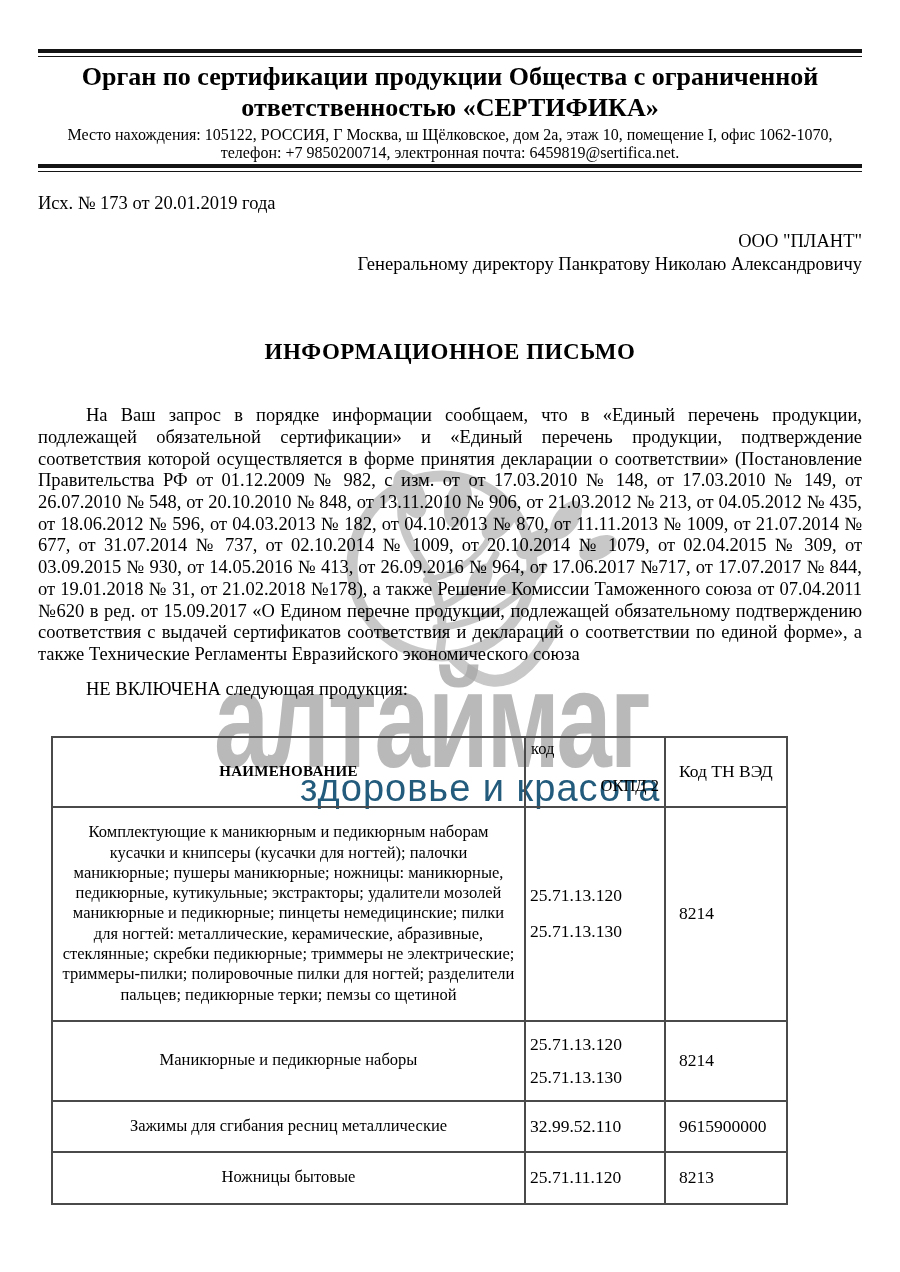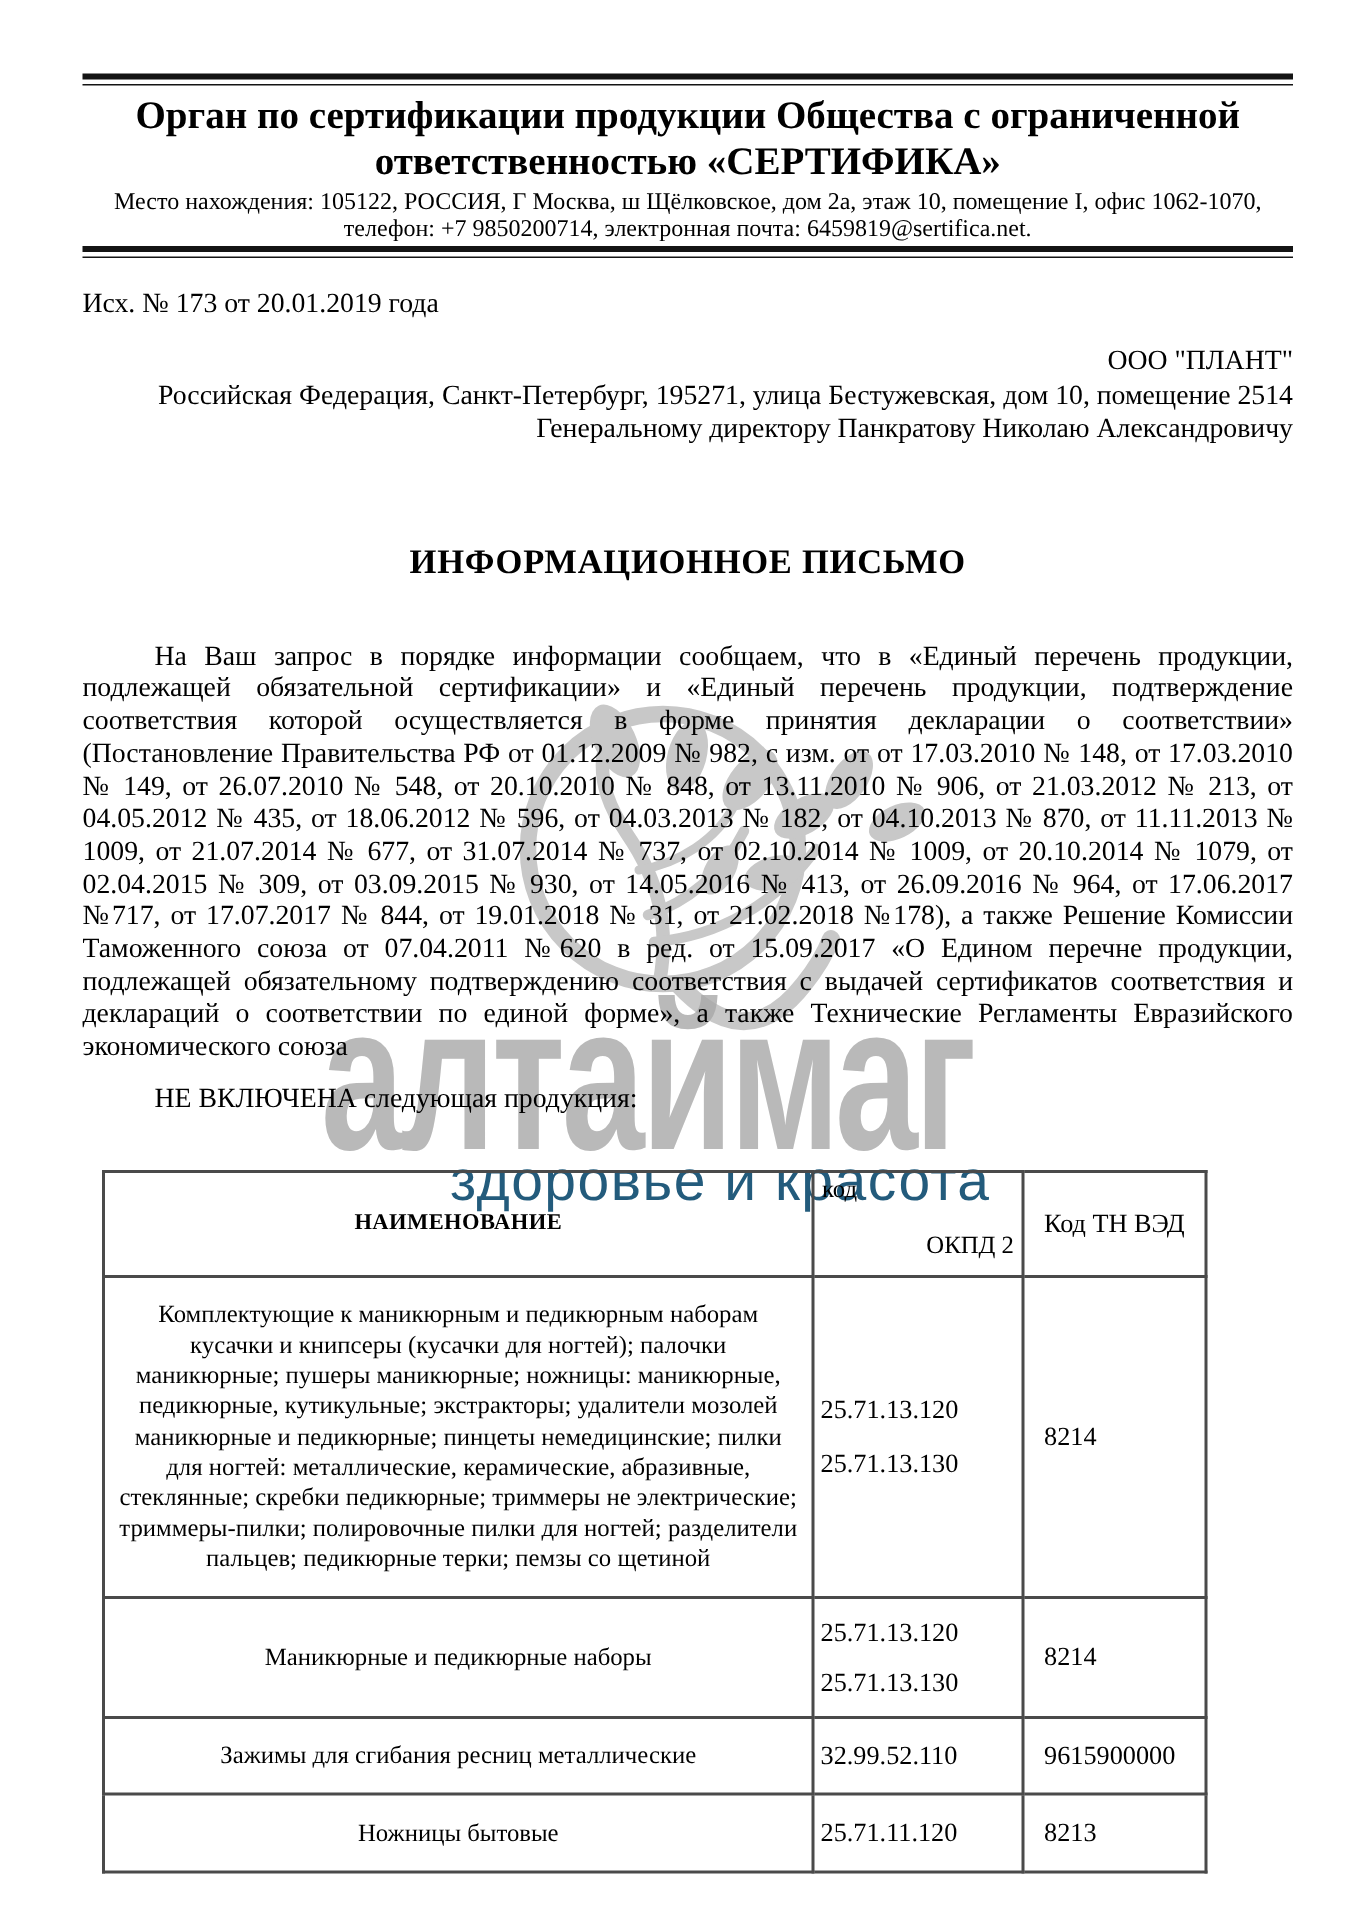--- a/index.html
+++ b/index.html
@@ -21,21 +21,21 @@
     letter-spacing:-3px;color:#a8a8a8;opacity:.8;
     transform:scale(0.72,1);transform-origin:0 0;white-space:nowrap;
   }
   .wm-tagline{
     position:absolute;left:300px;top:768px;
     font-family:"Liberation Sans", sans-serif;
     font-size:38px;line-height:1.1;letter-spacing:1px;
     color:#0c4a6e;opacity:.9;white-space:nowrap;
   }
   
-  .content{position:relative;z-index:1;padding:0 38px 0 55px;font-family:Liberation Serif, serif;}
+  .content{position:relative;z-index:1;padding:0 38px 0 38px;font-family:Liberation Serif, serif;}
   .rule{border-top:4px solid #141414;border-bottom:1px solid #141414;height:3px;}
   .rule-top{margin-top:49px;}
   .rule-bottom{margin-top:3px;}
   .org-name{
     font-size:26px;font-weight:bold;text-align:center;
     line-height:31px;margin:4px 10px 3px;
   }
   .org-line{text-align:center;font-size:16px;line-height:17.6px;}
   .outgoing{font-size:18.5px;margin-top:21px;}
   .recipient{text-align:right;font-size:18.5px;line-height:22.5px;margin-top:16px;}
@@ -103,21 +103,20 @@
 
   <div class="org-line">Место нахождения: 105122, РОССИЯ, Г Москва, ш Щёлковское, дом 2а, этаж 10, помещение I, офис 1062-1070,</div>
   <div class="org-line">телефон: +7 9850200714, электронная почта: 6459819@sertifica.net.</div>
 
   <div class="rule rule-bottom"></div>
 
   <div class="outgoing">Исх. № 173 от 20.01.2019 года</div>
 
   <div class="recipient">
     <div>ООО "ПЛАНТ"</div>
-    <div>Российская Федерация, Санкт-Петербург, 195271, улица Бестужевская, дом 10, помещение 2514</div>
     <div>Генеральному директору Панкратову Николаю Александровичу</div>
   </div>
 
   <div class="letter-title">ИНФОРМАЦИОННОЕ ПИСЬМО</div>
 
   <div class="body-text">На Ваш запрос в порядке информации сообщаем, что в «Единый перечень продукции, подлежащей обязательной сертификации» и «Единый перечень продукции, подтверждение соответствия которой осуществляется в форме принятия декларации о соответствии» (Постановление Правительства РФ от 01.12.2009 № 982, с изм. от от 17.03.2010 № 148, от 17.03.2010 № 149, от 26.07.2010 № 548, от 20.10.2010 № 848, от 13.11.2010 № 906, от 21.03.2012 № 213, от 04.05.2012 № 435, от 18.06.2012 № 596, от 04.03.2013 № 182, от 04.10.2013 № 870, от 11.11.2013 № 1009, от 21.07.2014 № 677, от 31.07.2014 № 737, от 02.10.2014 № 1009, от 20.10.2014 № 1079, от 02.04.2015 № 309, от 03.09.2015 № 930, от 14.05.2016 № 413, от 26.09.2016 № 964, от 17.06.2017 №717, от 17.07.2017 № 844, от 19.01.2018 № 31, от 21.02.2018 №178), а также Решение Комиссии Таможенного союза от 07.04.2011 №620 в ред. от 15.09.2017 «О Едином перечне продукции, подлежащей обязательному подтверждению соответствия с выдачей сертификатов соответствия и деклараций о соответствии по единой форме», а также Технические Регламенты Евразийского экономического союза</div>
 
   <div class="not-included">НЕ ВКЛЮЧЕНА следующая продукция:</div>
 
   <table class="products">

